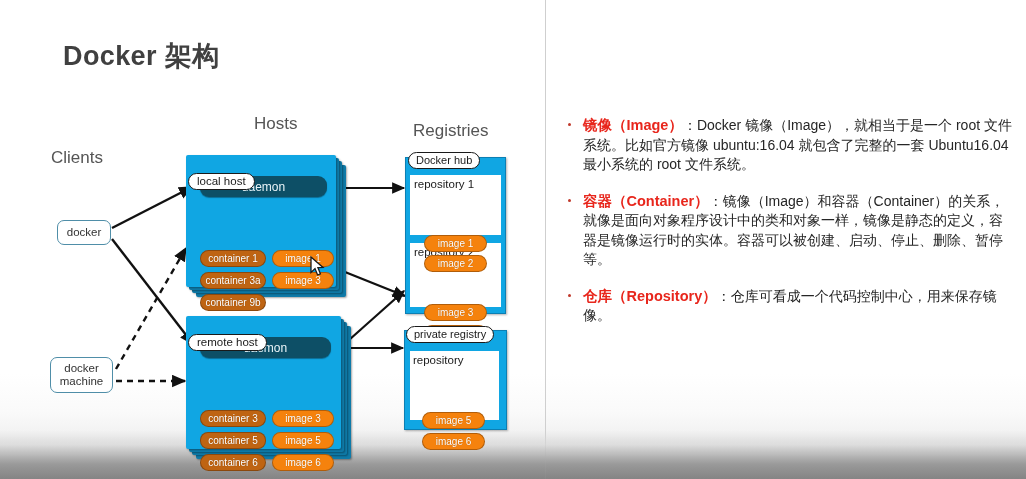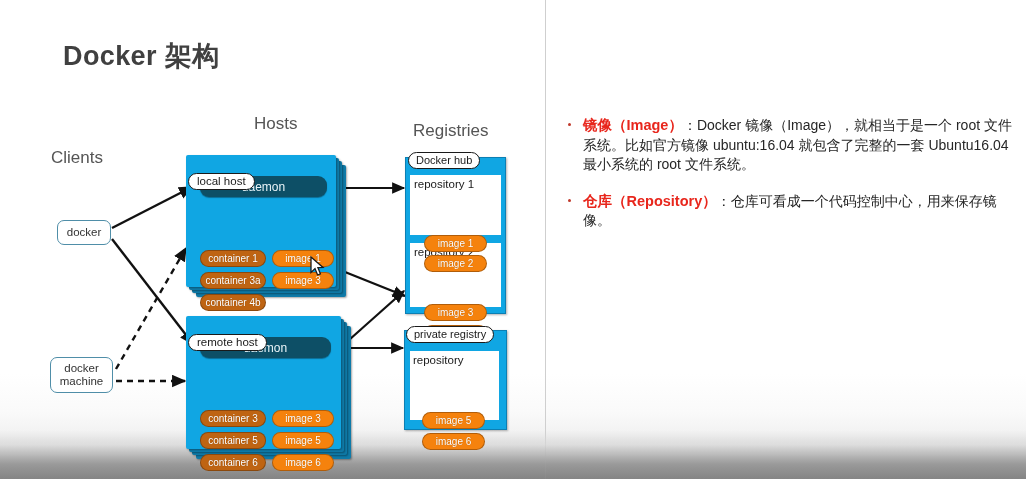--- a/index.html
+++ b/index.html
@@ -164,21 +164,21 @@
     <div class="host-stack" style="left:186px; top:155px; width:175px; height:145px;">
       <div class="host-shadow" style="left:10px; top:10px; width:150px; height:132px;"></div>
       <div class="host-shadow" style="left:6px;  top:6px;  width:150px; height:132px;"></div>
       <div class="host-shadow" style="left:3px;  top:3px;  width:150px; height:132px;"></div>
       <div class="host-body" style="width:150px; height:132px;"></div>
       <div class="host-label" style="left:2px; top:-10px;">local host</div>
       <div class="daemon" style="left:14px; top:21px; width:127px; height:21px;">daemon</div>
 
       <div class="pill container" style="left:14px; top:56px; width:66px; height:17px;">container 1</div>
       <div class="pill container" style="left:14px; top:78px; width:66px; height:17px;">container 3a</div>
-      <div class="pill container" style="left:14px; top:100px; width:66px; height:17px;">container 4b</div>
+      <div class="pill container" style="left:14px; top:100px; width:66px; height:17px;">container 9b</div>
 
       <div class="pill image" style="left:86px; top:56px; width:62px; height:17px;">image 1</div>
       <div class="pill image" style="left:86px; top:78px; width:62px; height:17px;">image 3</div>
     </div>
 
     <div class="host-stack" style="left:186px; top:316px; width:195px; height:150px;">
       <div class="host-shadow" style="left:10px; top:10px; width:155px; height:133px;"></div>
       <div class="host-shadow" style="left:6px;  top:6px;  width:155px; height:133px;"></div>
       <div class="host-shadow" style="left:3px;  top:3px;  width:155px; height:133px;"></div>
       <div class="host-body" style="width:155px; height:133px;"></div>
@@ -224,20 +224,26 @@
 
   <div id="text-panel">
 
     <div class="bullet">
       <span class="dot"></span>
       <p>
         <span class="term">镜像（Image）</span><span class="body">：</span><span class="body">Docker 镜像（Image），就相当于是一个 root 文件系统。比如官方镜像 ubuntu:16.04 就包含了完整的一套 Ubuntu16.04 最小系统的 root 文件系统。</span>
       </p>
     </div>
 
+    <div class="bullet">
+      <span class="dot"></span>
+      <p>
+        <span class="term">容器（Container）</span><span class="body">：</span><span class="body">镜像（Image）和容器（Container）的关系，就像是面向对象程序设计中的类和对象一样，镜像是静态的定义，容器是镜像运行时的实体。容器可以被创建、启动、停止、删除、暂停等。</span>
+      </p>
+    </div>
 
     <div class="bullet">
       <span class="dot"></span>
       <p>
         <span class="term">仓库（Repository）</span><span class="body">：</span><span class="body">仓库可看成一个代码控制中心，用来保存镜像。</span>
       </p>
     </div>
 
   </div>
 

